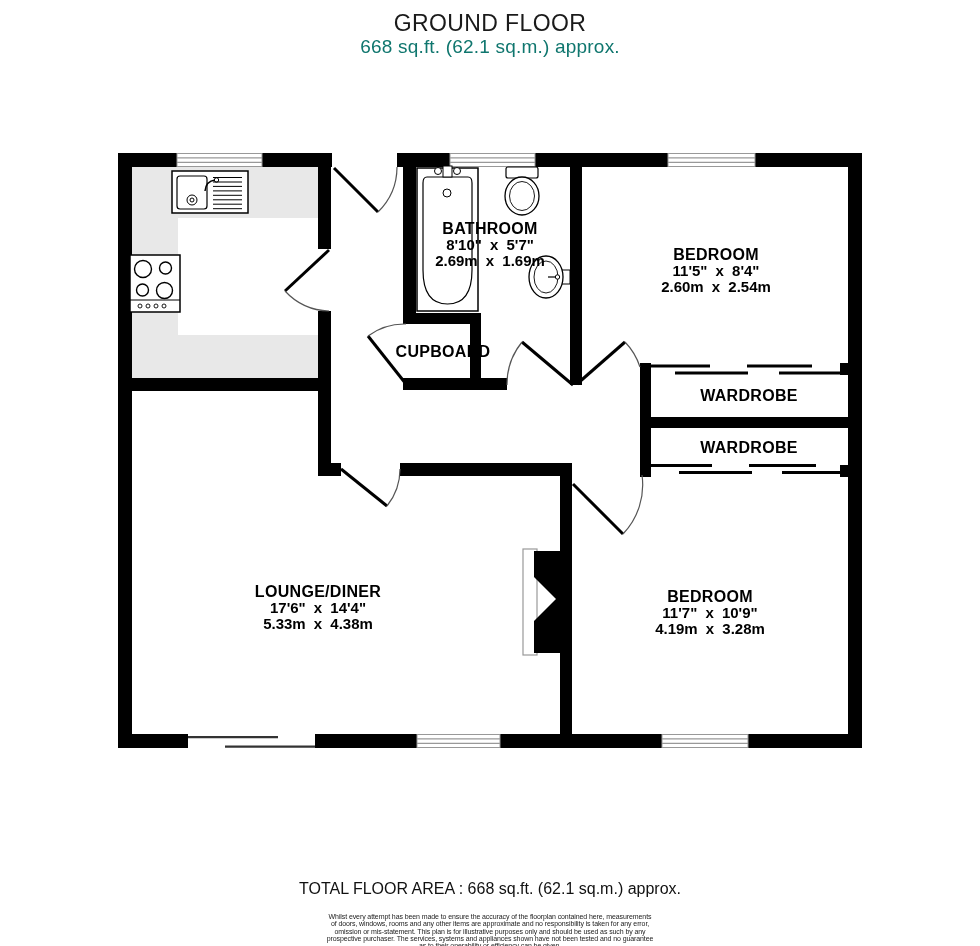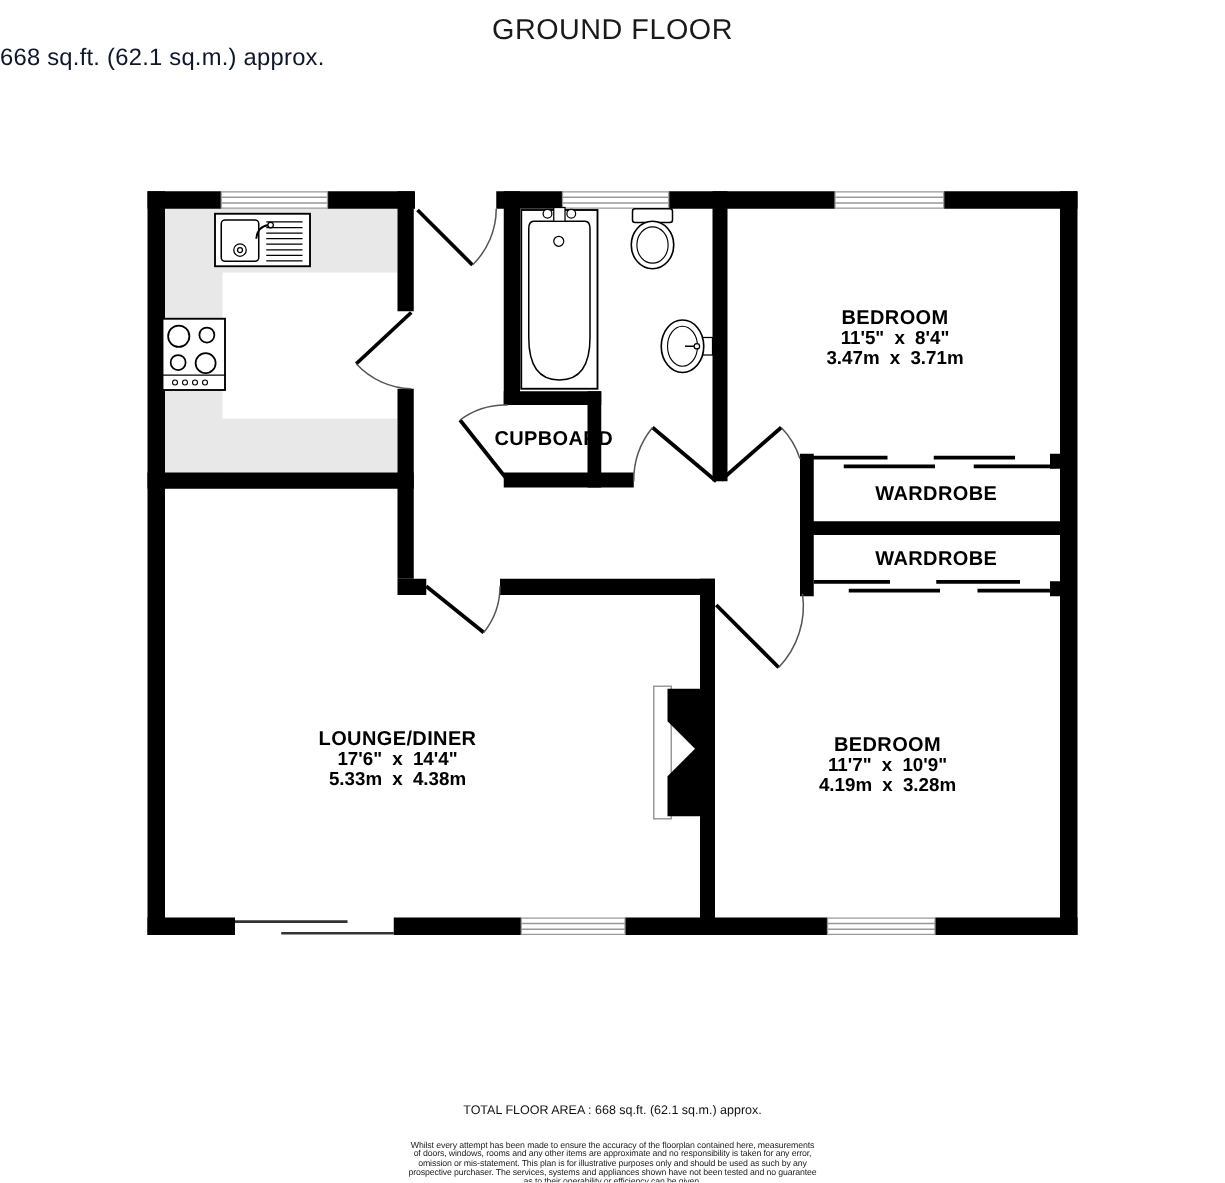--- a/index.html
+++ b/index.html
@@ -1,27 +1,27 @@
 <!DOCTYPE html>
 <html><head>
 <meta charset="utf-8">
 <style>
   html,body{margin:0;padding:0;background:#ffffff;}
   #stage{position:relative;width:980px;height:946px;background:#fff;overflow:hidden;
          font-family:"Liberation Sans",sans-serif;border-radius:11px;}
   svg{position:absolute;left:0;top:0;}
   .title-line1{position:absolute;left:0;right:0;top:10px;text-align:center;
        font-size:23px;letter-spacing:.4px;color:#1a1a1a;}
-  .title-line2{position:absolute;left:0;right:0;top:36px;text-align:left;
-       font-size:19px;letter-spacing:.2px;color:#0f172a;}
+  .title-line2{position:absolute;left:0;right:0;top:36px;text-align:center;
+       font-size:19px;letter-spacing:.2px;color:#0f766e;}
   .lbl{position:absolute;text-align:center;color:#000;font-weight:bold;}
   .nm{font-size:16px;line-height:17px;letter-spacing:.3px;white-space:nowrap;}
   .dim{font-size:15px;line-height:16px;word-spacing:4px;white-space:nowrap;}
   .footer{position:absolute;left:0;right:0;top:882px;text-align:center;color:#111;}
-  .footer-total{font-size:10px;line-height:13px;margin-bottom:18px;}
+  .footer-total{font-size:16px;line-height:13px;margin-bottom:18px;}
   .disclaimer{font-size:7px;line-height:7.3px;letter-spacing:-0.1px;color:#222;}
   .credit{font-size:7px;line-height:7.3px;margin-top:1px;color:#222;}
 </style>
 </head>
 <body>
 
 <div id="stage">
 
   <div class="title-line1">GROUND FLOOR</div>
   <div class="title-line2">668 sq.ft. (62.1 sq.m.) approx.</div>
@@ -176,25 +176,30 @@
     <g stroke="#000" fill="#fff">
       <rect x="559" y="270" width="11" height="14" stroke-width="1"></rect>
       <ellipse cx="546" cy="277" rx="17" ry="21" stroke-width="1.3"></ellipse>
       <ellipse cx="546" cy="277" rx="12" ry="16" stroke-width="0.9" fill="none"></ellipse>
       <path d="M548,277 H557" stroke-width="1.2" fill="none"></path>
       <circle cx="557.5" cy="277" r="2.2" stroke-width="1"></circle>
     </g>
   </svg>
 
 
+  <div class="lbl" style="left:408px;top:220px;width:164px;">
+    <div class="nm">BATHROOM</div>
+    <div class="dim">8'10" x 5'7"</div>
+    <div class="dim">2.69m x 1.69m</div>
+  </div>
 
   <div class="lbl" style="left:626px;top:246px;width:180px;">
     <div class="nm">BEDROOM</div>
     <div class="dim">11'5" x 8'4"</div>
-    <div class="dim">3.47m x 3.71m</div>
+    <div class="dim">2.60m x 2.54m</div>
   </div>
 
   <div class="lbl" style="left:384px;top:343px;width:118px;">
     <div class="nm">CUPBOARD</div>
   </div>
 
   <div class="lbl" style="left:669px;top:387px;width:160px;">
     <div class="nm">WARDROBE</div>
   </div>
 

